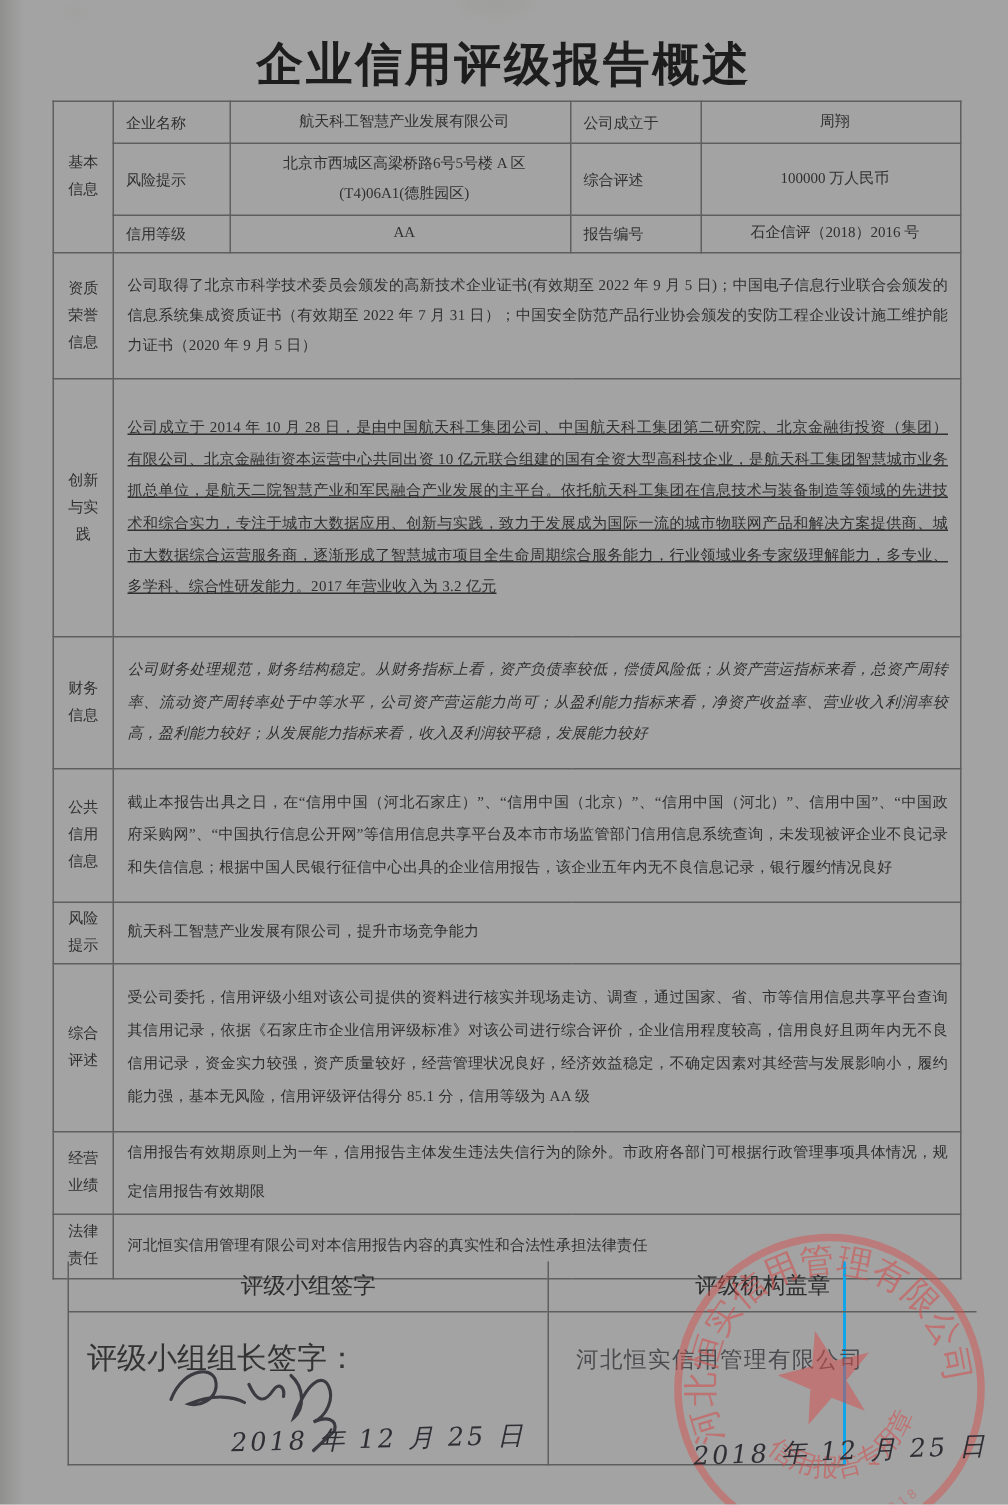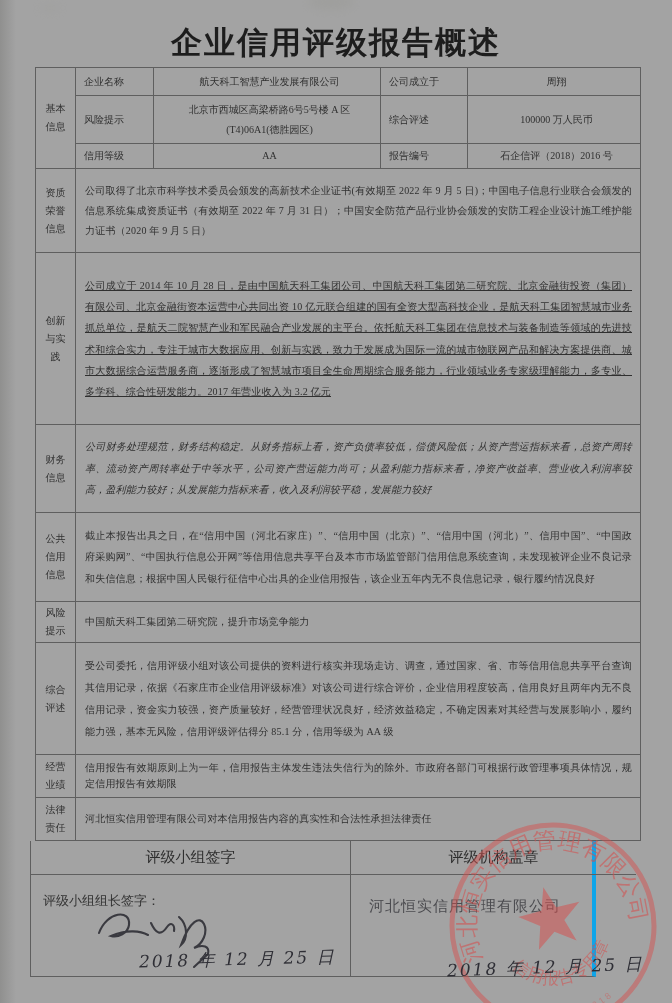--- a/index.html
+++ b/index.html
@@ -54,37 +54,37 @@
     text-align:justify;
     vertical-align:top;
     letter-spacing:.2px;
   }
   .c-qual{line-height:20px;}
   .c-biz{line-height:21.2px;text-decoration:underline;}
   .c-fin{line-height:21.5px;padding-top:2px;font-style:italic;}
   .c-pub{line-height:21.5px;padding-top:2px;}
   .c-risk{vertical-align:middle;line-height:18px;}
   .c-sum{line-height:22px;padding-top:2px;}
-  .c-val{line-height:16px;padding-top:2px;}
+  .c-val{line-height:26px;padding-top:2px;}
   .c-leg{vertical-align:middle;line-height:18px;}
 
   
   .sig{
-    position:absolute;left:30px;top:841px;width:566px;height:136px;
-    border-left:1px solid #5f5f5f;border-right:4px solid #0ea5e9;border-bottom:1px solid #5f5f5f;
+    position:absolute;left:45px;top:841px;width:519px;height:136px;
+    border-left:1px solid #5f5f5f;border-right:2px solid #0ea5e9;border-bottom:1px solid #5f5f5f;
     display:grid;
     grid-template-columns:320px 285px;
     grid-template-rows:34px 102px;
     box-sizing:border-box;
   }
   .sig-cell{position:relative;box-sizing:border-box;font-size:15px;}
   .sig-h{border-bottom:1px solid #5f5f5f;display:flex;align-items:center;justify-content:center;color:#2e2e2e;}
   .sig-hl{border-right:1px solid #5f5f5f;}
   .sig-bl{border-right:1px solid #5f5f5f;}
-  .leader-label{position:absolute;left:12px;top:17px;font-size:13px;color:#333;}
+  .leader-label{position:absolute;left:12px;top:17px;font-size:20px;color:#333;}
   .company-name{position:absolute;left:18px;top:22px;font-size:15px;color:#4c4c50;letter-spacing:1px;}
   .hand{
     font-style:italic;font-size:17px;color:#2e2e35;letter-spacing:2px;
     font-family:"DejaVu Serif",serif;
   }
   .date-left{position:absolute;right:14px;bottom:6px;transform:rotate(-1.5deg);}
   .date-right{position:absolute;right:-8px;bottom:-2px;transform:rotate(-2deg);z-index:8;}
   .scribble{position:absolute;left:60px;top:28px;}
 
   
@@ -142,21 +142,21 @@
     <tr style="height:88px">
       <td class="seclab">财务信息</td>
       <td class="content c-fin" colspan="4">公司财务处理规范，财务结构稳定。从财务指标上看，资产负债率较低，偿债风险低；从资产营运指标来看，总资产周转率、流动资产周转率处于中等水平，公司资产营运能力尚可；从盈利能力指标来看，净资产收益率、营业收入利润率较高，盈利能力较好；从发展能力指标来看，收入及利润较平稳，发展能力较好</td>
     </tr>
     <tr style="height:89px">
       <td class="seclab">公共信用信息</td>
       <td class="content c-pub" colspan="4">截止本报告出具之日，在“信用中国（河北石家庄）”、“信用中国（北京）”、“信用中国（河北）”、信用中国”、“中国政府采购网”、“中国执行信息公开网”等信用信息共享平台及本市市场监管部门信用信息系统查询，未发现被评企业不良记录和失信信息；根据中国人民银行征信中心出具的企业信用报告，该企业五年内无不良信息记录，银行履约情况良好</td>
     </tr>
     <tr style="height:41px">
       <td class="seclab">风险提示</td>
-      <td class="content c-risk" colspan="4">中国航天科工集团第二研究院，提升市场竞争能力</td>
+      <td class="content c-risk" colspan="4">航天科工智慧产业发展有限公司，提升市场竞争能力</td>
     </tr>
     <tr style="height:112px">
       <td class="seclab">综合评述</td>
       <td class="content c-sum" colspan="4">受公司委托，信用评级小组对该公司提供的资料进行核实并现场走访、调查，通过国家、省、市等信用信息共享平台查询其信用记录，依据《石家庄市企业信用评级标准》对该公司进行综合评价，企业信用程度较高，信用良好且两年内无不良信用记录，资金实力较强，资产质量较好，经营管理状况良好，经济效益稳定，不确定因素对其经营与发展影响小，履约能力强，基本无风险，信用评级评估得分 85.1 分，信用等级为 AA 级</td>
     </tr>
     <tr style="height:43px">
       <td class="seclab">经营业绩</td>
       <td class="content c-val" colspan="4">信用报告有效期原则上为一年，信用报告主体发生违法失信行为的除外。市政府各部门可根据行政管理事项具体情况，规定信用报告有效期限</td>
     </tr>
     <tr style="height:43px">

